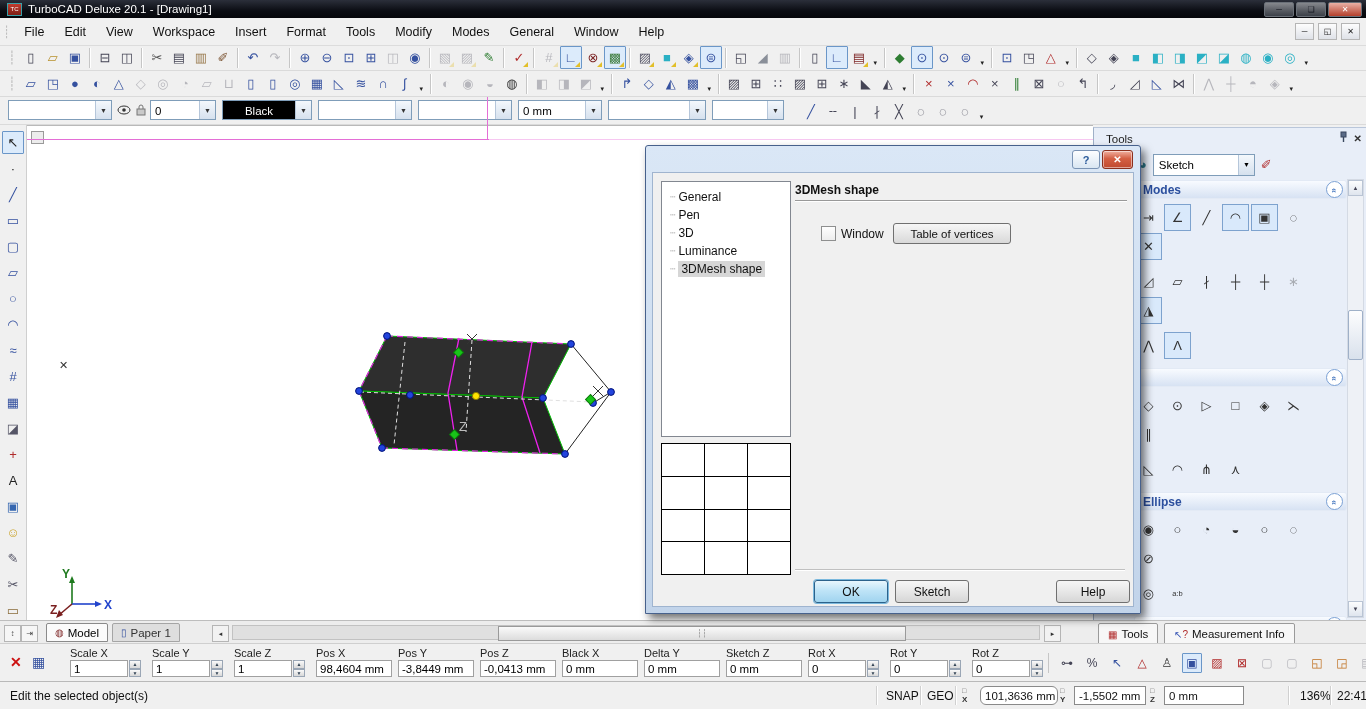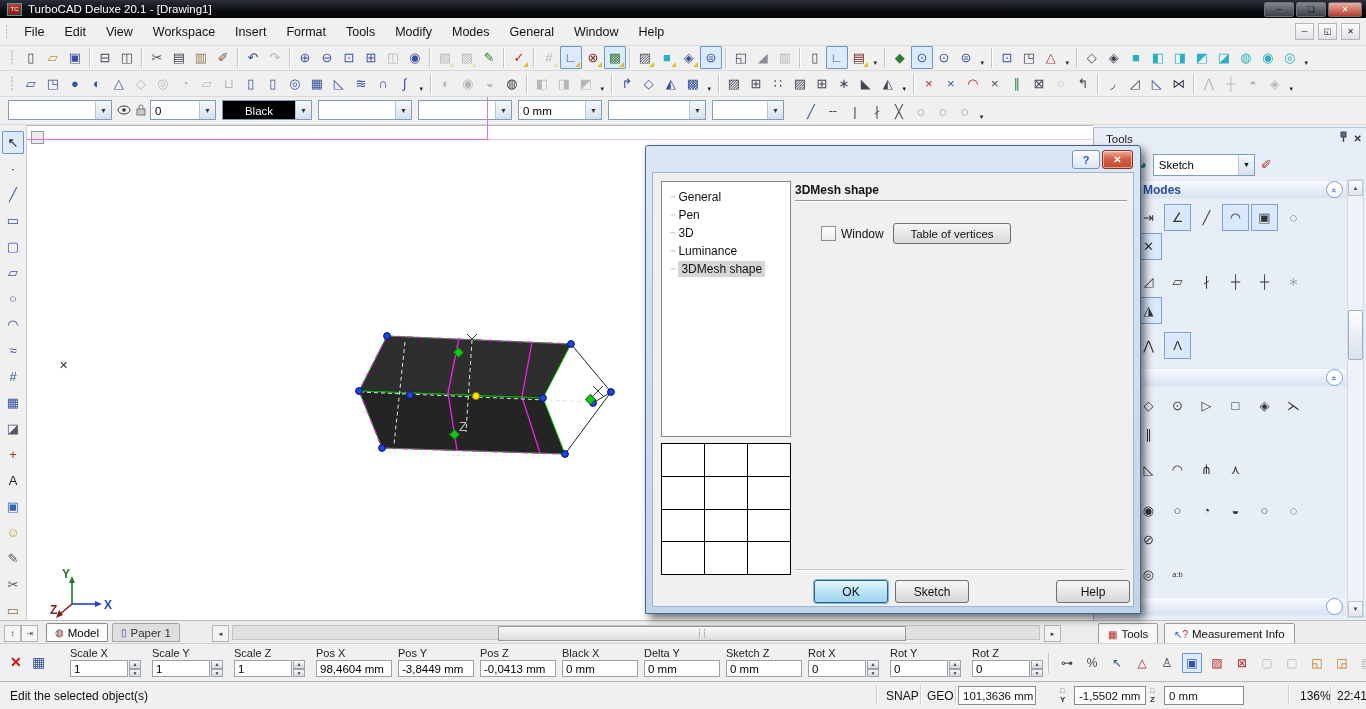--- a/index.html
+++ b/index.html
@@ -556,20 +556,26 @@
             <div class="pbtn">∥</div>
           </div>
           <div class="sbody">
             <div class="pbtn">◺</div>
             <div class="pbtn">◠</div>
             <div class="pbtn">⋔</div>
             <div class="pbtn">⋏</div>
           </div>
         </div>
         <div class="sect">
+          <div class="shead">
+            <span class="slabel">Ellipse</span>
+            <div class="chev">
+              <span>«</span>
+            </div>
+          </div>
           <div class="sbody">
             <div class="pbtn">◉</div>
             <div class="pbtn">○</div>
             <div class="pbtn">◔</div>
             <div class="pbtn">◒</div>
             <div class="pbtn">○</div>
             <div class="pbtn">◌</div>
             <div class="pbtn">⊘</div>
           </div>
           <div class="sbody">
@@ -790,21 +796,21 @@
   </div>
 
   <div id="statusbar" class="abs">
     <span id="smsg">Edit the selected object(s)</span>
     <div class="ssep" style="left:876px;"></div>
     <span class="stext" style="left:886px;">SNAP</span>
     <div class="ssep" style="left:920px;"></div>
     <span class="stext" style="left:927px;">GEO</span>
     <div class="ssep" style="left:955px;"></div>
     <span class="axic" style="left:962px;"><i>□</i><b>X</b></span>
-    <div class="sfield" style="left:958px;width:78px;">101,3636 mm</div>
+    <div class="sfield" style="left:980px;width:78px;border-radius:6px;">101,3636 mm</div>
     <span class="axic" style="left:1060px;"><i>□</i><b>Y</b></span>
     <div class="sfield" style="left:1074px;width:72px;">-1,5502 mm</div>
     <span class="axic" style="left:1150px;"><i>□</i><b>Z</b></span>
     <div class="sfield" style="left:1164px;width:80px;">0 mm</div>
     <div class="ssep" style="left:1288px;"></div>
     <span class="stext" style="left:1300px;">136%</span>
     <div class="ssep" style="left:1330px;"></div>
     <span class="stext" style="left:1337px;">22:41</span>
   </div>
 

